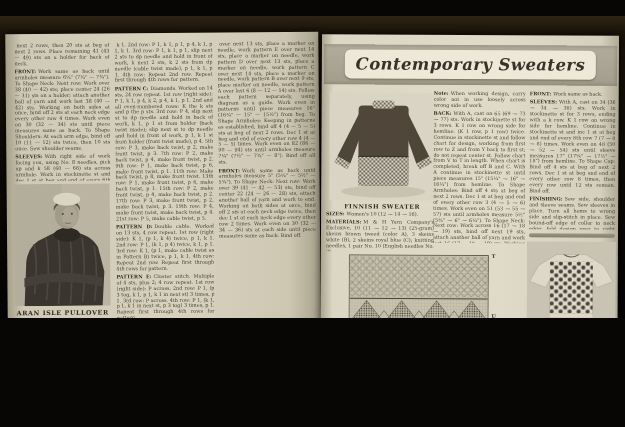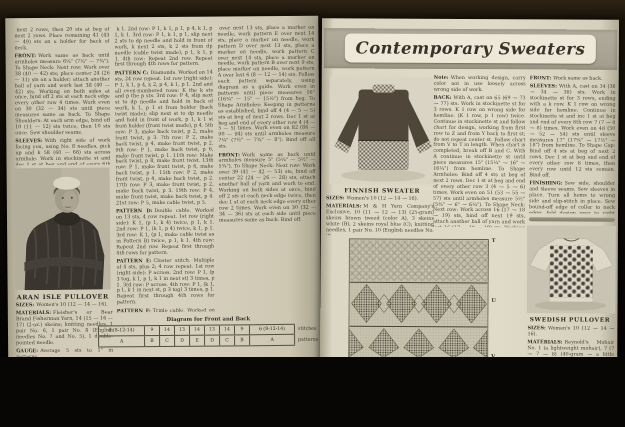--- a/index.html
+++ b/index.html
@@ -1,18 +1,18 @@
 <!DOCTYPE html>
 <html><head>
 <meta charset="utf-8">
 <style>
   html,body{margin:0;padding:0;background:#080604;}
-  .scene{position:relative;width:625px;height:357px;overflow:hidden;
+  .scene{position:relative;width:625px;height:302px;overflow:hidden;
     background:linear-gradient(180deg,#2e2416 0%,#191208 6%,#0c0906 55%,#060404 100%);
-    font-family:"DejaVu Serif",serif;}
+    font-family:"DejaVu Serif",serif;margin-top:16px;}
   .page{position:absolute;box-shadow:0 0 9px rgba(0,0,0,.75);}
   .page-left{left:7px;top:17px;width:313px;height:398px;transform:rotate(-.5deg);
     background:linear-gradient(90deg,#a59f8a 0%,#cfc9b5 5%,#d7d1be 55%,#cdc7b2 90%,#a8a28d 100%);}
   .page-right{left:321px;top:19px;width:297px;height:394px;transform:rotate(.3deg);
     background:linear-gradient(90deg,#aaa48f 0%,#dcd7c4 4%,#e0dbc9 60%,#d5d0bc 94%,#b0aa95 100%);}
   .abs{position:absolute;}
   .tx{font:4.9px/5.9px "DejaVu Serif",serif;color:#454033;text-align:justify;}
   .tx p{margin:0 0 2.5px 0;}
   .tx b{color:#332f25;margin-right:2px;}
   .clip{overflow:hidden;}

